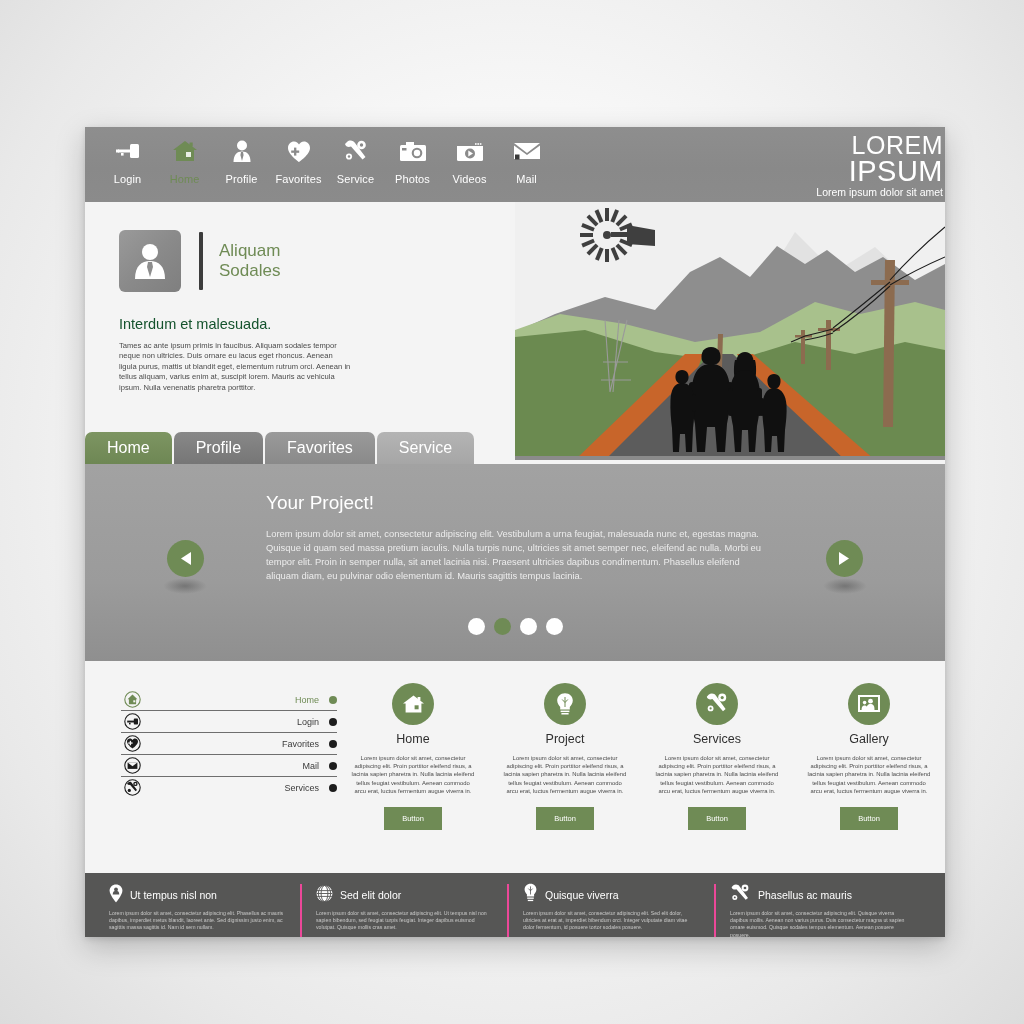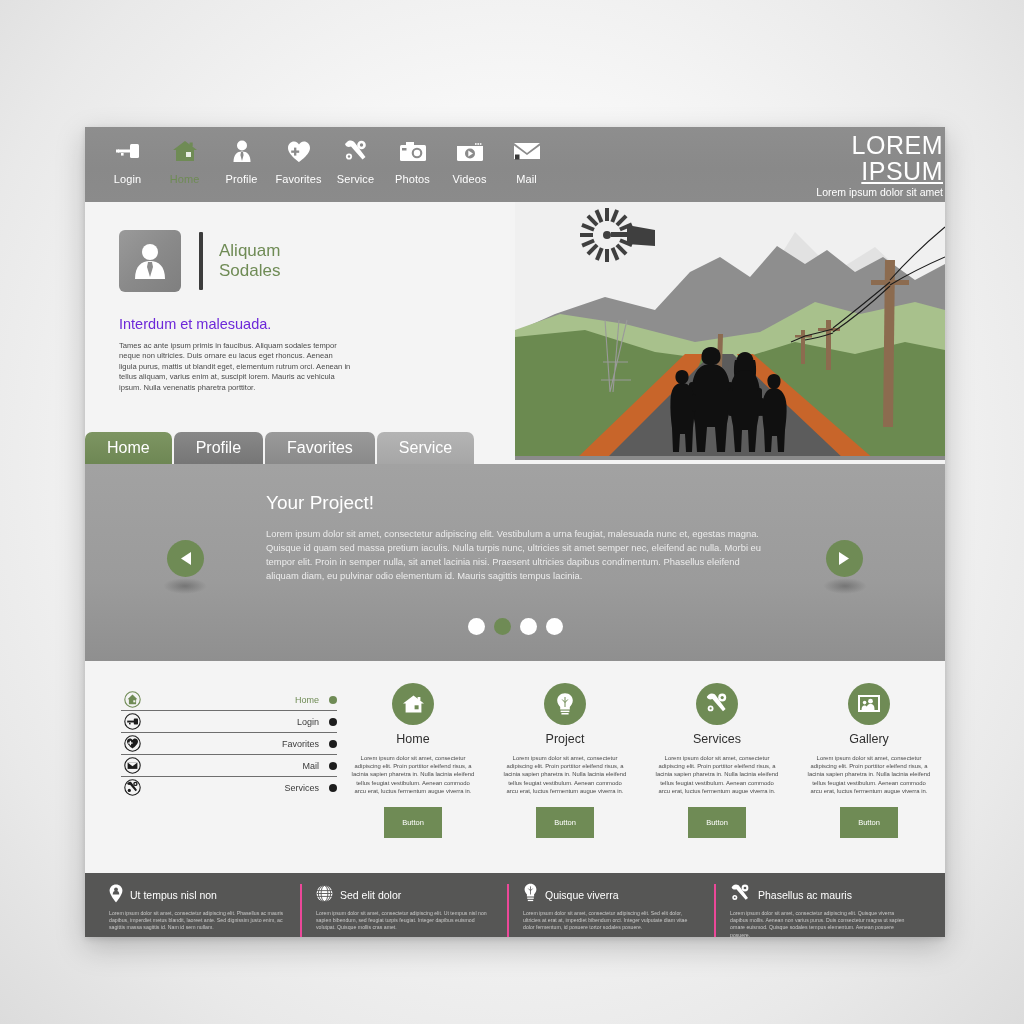--- a/index.html
+++ b/index.html
@@ -41,21 +41,21 @@
     letter-spacing: .1px;
   }
   .topnav-item.active .topnav-label { color: #6f8b55; }
   .brand {
     position: absolute;
     right: 2px; top: 6px;
     text-align: right;
     color: #ffffff;
   }
   .brand-l1 { font-size: 25px; line-height: 25px; letter-spacing: .5px; font-weight: 300; }
-  .brand-l2 { font-size: 25px; line-height: 26px; letter-spacing: .5px; font-weight: 300; text-decoration: underline; }
+  .brand-l2 { font-size: 29px; line-height: 26px; letter-spacing: .5px; font-weight: 300; }
   .brand-sub { font-size: 10.5px; margin-top: 2px; margin-left: 48px; }
 
   
   .hero-wrap { position: relative; height: 262px; background:#f4f4f4; }
   .hero-img {
     position: absolute; right: 0; top: 0;
     width: 430px; height: 258px;
     overflow: hidden;
     background: #f0f0f0;
   }
@@ -74,21 +74,21 @@
   }
   .intro-name {
     color: #6f8b55;
     font-size: 17px;
     line-height: 20px;
     font-weight: 400;
   }
   .intro-head {
     margin-top: 24px;
     font-size: 14.5px;
-    color: #6d28d9;
+    color: #14532d;
   }
   .intro-body {
     margin-top: 9px;
     font-size: 7.6px;
     line-height: 10.4px;
     color: #4a4a4a;
     width: 232px;
   }
 
   
@@ -182,21 +182,21 @@
   .fcircle {
     width: 42px; height: 42px; border-radius: 50%;
     background: #6f8b55;
     margin: 0 auto;
     display:flex; align-items:center; justify-content:center;
   }
   .ftitle { margin-top: 7px; font-size: 12.5px; color: #2f2f2f; }
   .fbody { margin-top: 8px; font-size: 5.9px; line-height: 8.2px; color: #4a4a4a; }
   .fbtn {
     margin: 12px auto 0;
-    width: 58px; height: 31px;
+    width: 58px; height: 23px;
     background: #6f8b55;
     color: #fff; font-size: 7.5px;
     display: flex; align-items:center; justify-content:center;
     cursor: pointer;
   }
 
   
   .footer {
     background: #565655;
     height: 64px;

